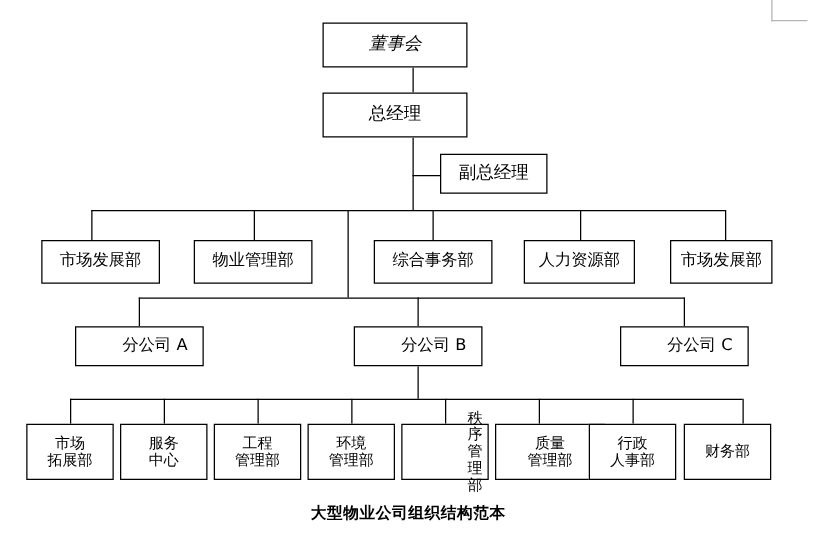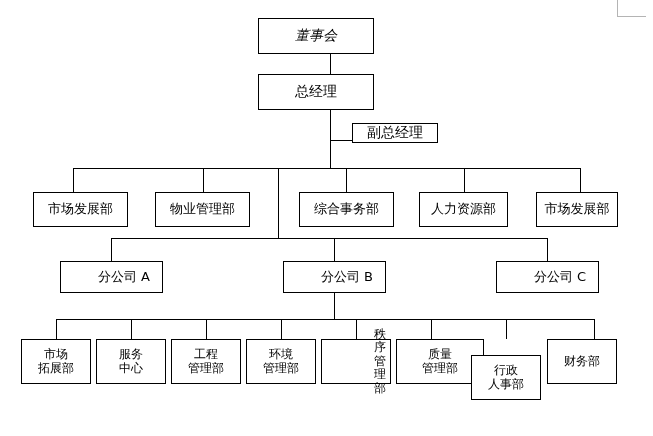--- a/index.html
+++ b/index.html
@@ -92,38 +92,39 @@
       <div class="conn v" style="left: 206px; top: 319px; height: 20px; background: rgb(0, 0, 0);"></div>
       <div class="conn v" style="left: 281px; top: 319px; height: 20px; background: rgb(0, 0, 0);"></div>
       <div class="conn v" style="left: 356px; top: 319px; height: 20px; background: rgb(0, 0, 0);"></div>
       <div class="conn v" style="left: 431px; top: 319px; height: 20px; background: rgb(0, 0, 0);"></div>
       <div class="conn v" style="left: 506px; top: 319px; height: 20px; background: rgb(0, 0, 0);"></div>
       <div class="conn v" style="left: 594px; top: 319px; height: 20px; background: rgb(0, 0, 0);"></div>
     </div>
   <div id="node-layer">
       <div class="node lvl-top" style="left: 258px; top: 18px; width: 116px; height: 36px; border-color: rgb(0, 0, 0); font-style: italic;">董事会</div>
       <div class="node lvl-top" style="left: 258px; top: 74px; width: 116px; height: 36px; border-color: rgb(0, 0, 0);">总经理</div>
-      <div class="node lvl-top" style="left: 352px; top: 123px; width: 86px; height: 20px; border-color: rgb(0, 0, 0);">副总经理</div>
+      <div class="node lvl-top" style="left: 352px; top: 123px; width: 86px; height: 32px; border-color: rgb(0, 0, 0);">副总经理</div>
       <div class="node lvl-dept" style="left: 33px; top: 192px; width: 95px; height: 35px; border-color: rgb(0, 0, 0);">市场发展部</div>
       <div class="node lvl-dept" style="left: 155px; top: 192px; width: 95px; height: 35px; border-color: rgb(0, 0, 0);">物业管理部</div>
       <div class="node lvl-dept" style="left: 299px; top: 192px; width: 95px; height: 35px; border-color: rgb(0, 0, 0);">综合事务部</div>
       <div class="node lvl-dept" style="left: 419px; top: 192px; width: 89px; height: 35px; border-color: rgb(0, 0, 0);">人力资源部</div>
       <div class="node lvl-dept" style="left: 536px; top: 192px; width: 82px; height: 35px; border-color: rgb(0, 0, 0);">市场发展部</div>
       <div class="node lvl-branch" style="left: 60px; top: 261px; width: 103px; height: 32px; border-color: rgb(0, 0, 0);">分公司 A</div>
       <div class="node lvl-branch" style="left: 283px; top: 261px; width: 103px; height: 32px; border-color: rgb(0, 0, 0);">分公司 B</div>
       <div class="node lvl-branch" style="left: 496px; top: 261px; width: 103px; height: 32px; border-color: rgb(0, 0, 0);">分公司 C</div>
       <div class="node lvl-sub" style="left: 21px; top: 339px; width: 70px; height: 45px; border-color: rgb(0, 0, 0);">市场
 拓展部</div>
       <div class="node lvl-sub" style="left: 96px; top: 339px; width: 70px; height: 45px; border-color: rgb(0, 0, 0);">服务
 中心</div>
       <div class="node lvl-sub" style="left: 171px; top: 339px; width: 70px; height: 45px; border-color: rgb(0, 0, 0);">工程
 管理部</div>
       <div class="node lvl-sub" style="left: 246px; top: 339px; width: 70px; height: 45px; border-color: rgb(0, 0, 0);">环境
 管理部</div>
       <div class="node lvl-sub" style="left: 321px; top: 339px; width: 70px; height: 45px; border-color: rgb(0, 0, 0); padding-left: 48px;">秩序
 管理部</div>
       <div class="node lvl-sub" style="left: 396px; top: 339px; width: 88px; height: 45px; border-color: rgb(0, 0, 0);">质量
 管理部</div>
-      <div class="node lvl-sub" style="left: 471px; top: 339px; width: 70px; height: 45px; border-color: rgb(0, 0, 0); margin-top: 16px;">行政
+      <div class="node lvl-sub" style="left: 471px; top: 339px; width: 70px; height: 45px; border-color: rgb(0, 0, 0);">行政
 人事部</div>
       <div class="node lvl-sub" style="left: 547px; top: 339px; width: 70px; height: 45px; border-color: rgb(0, 0, 0);">财务部</div>
     </div>
+  <div id="caption" style="top: 402px;">大型物业公司组织结构范本</div>
 </div>
 
 </body></html>

